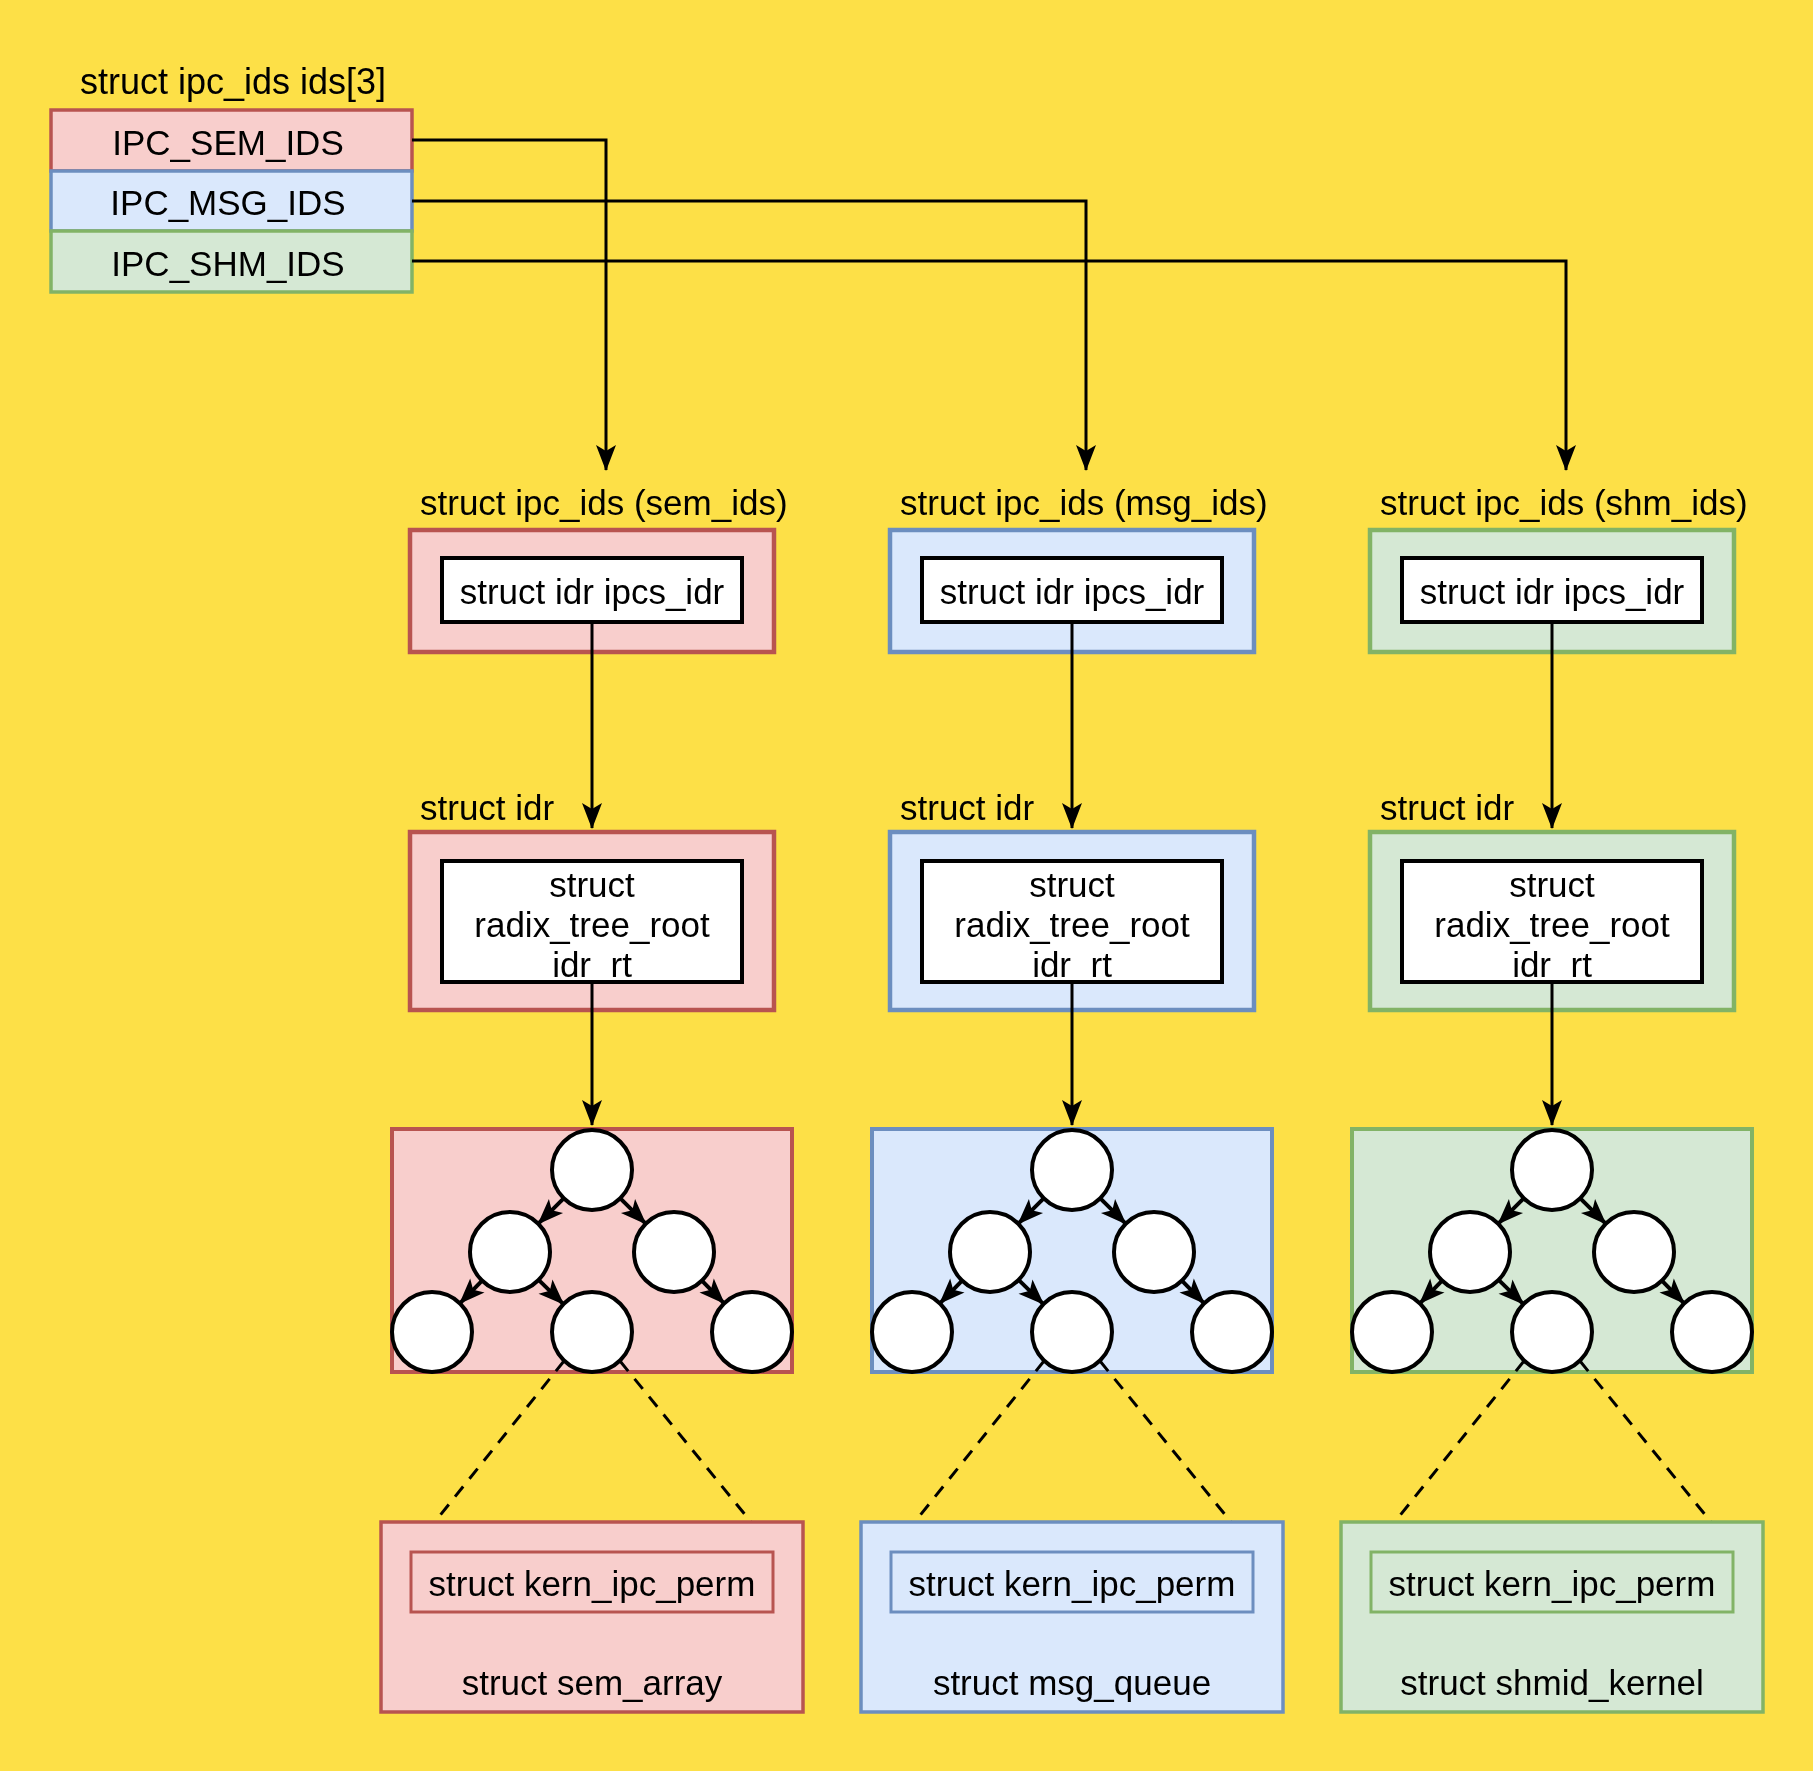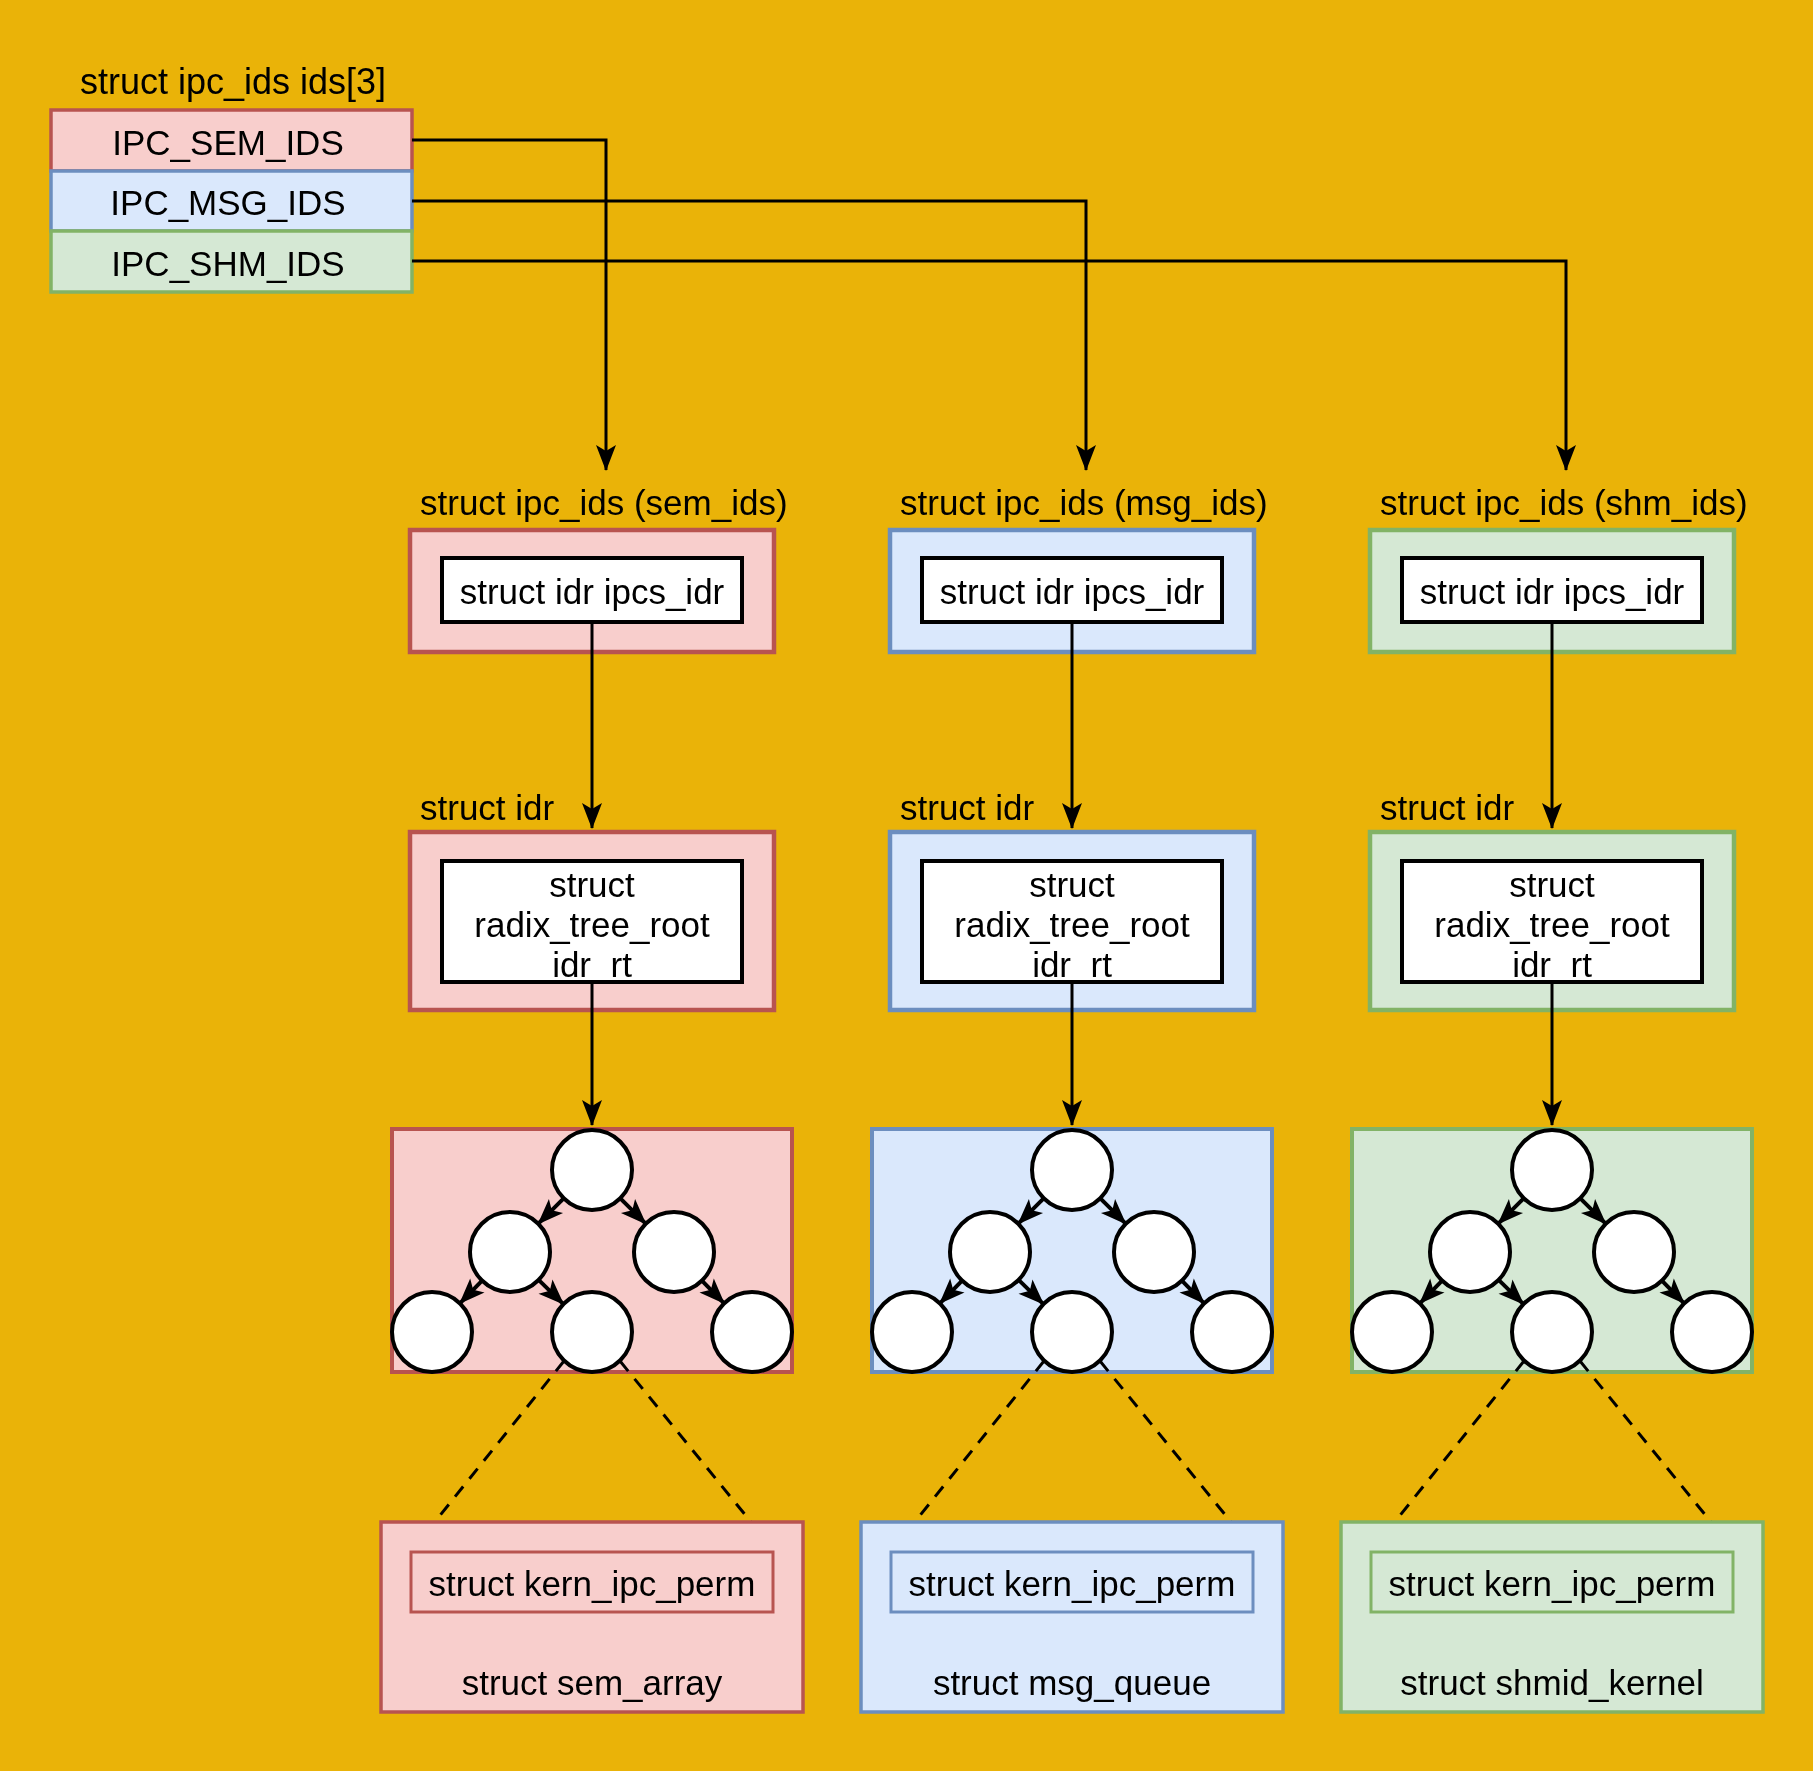--- a/index.html
+++ b/index.html
@@ -1,16 +1,16 @@
 <!DOCTYPE html>
 <html><head>
 <meta charset="utf-8">
 <style>
   html, body { margin: 0; padding: 0; background: #ffffff; }
-  .stage { width: 1813px; height: 1771px; position: relative; background: #eab308; }
+  .stage { width: 1813px; height: 1771px; position: relative; background: #fde047; }
   svg { display: block; }
 
   .t { font-family: "Liberation Sans", sans-serif; font-size: 35px; fill: #000000; }
   .t-title { font-size: 36px; }
   .t-mid { text-anchor: middle; dominant-baseline: central; }
 
   .c-red   { fill: #f8cecc; stroke: #b85450; }
   .c-blue  { fill: #dae8fc; stroke: #6c8ebf; }
   .c-green { fill: #d5e8d4; stroke: #82b366; }
 

